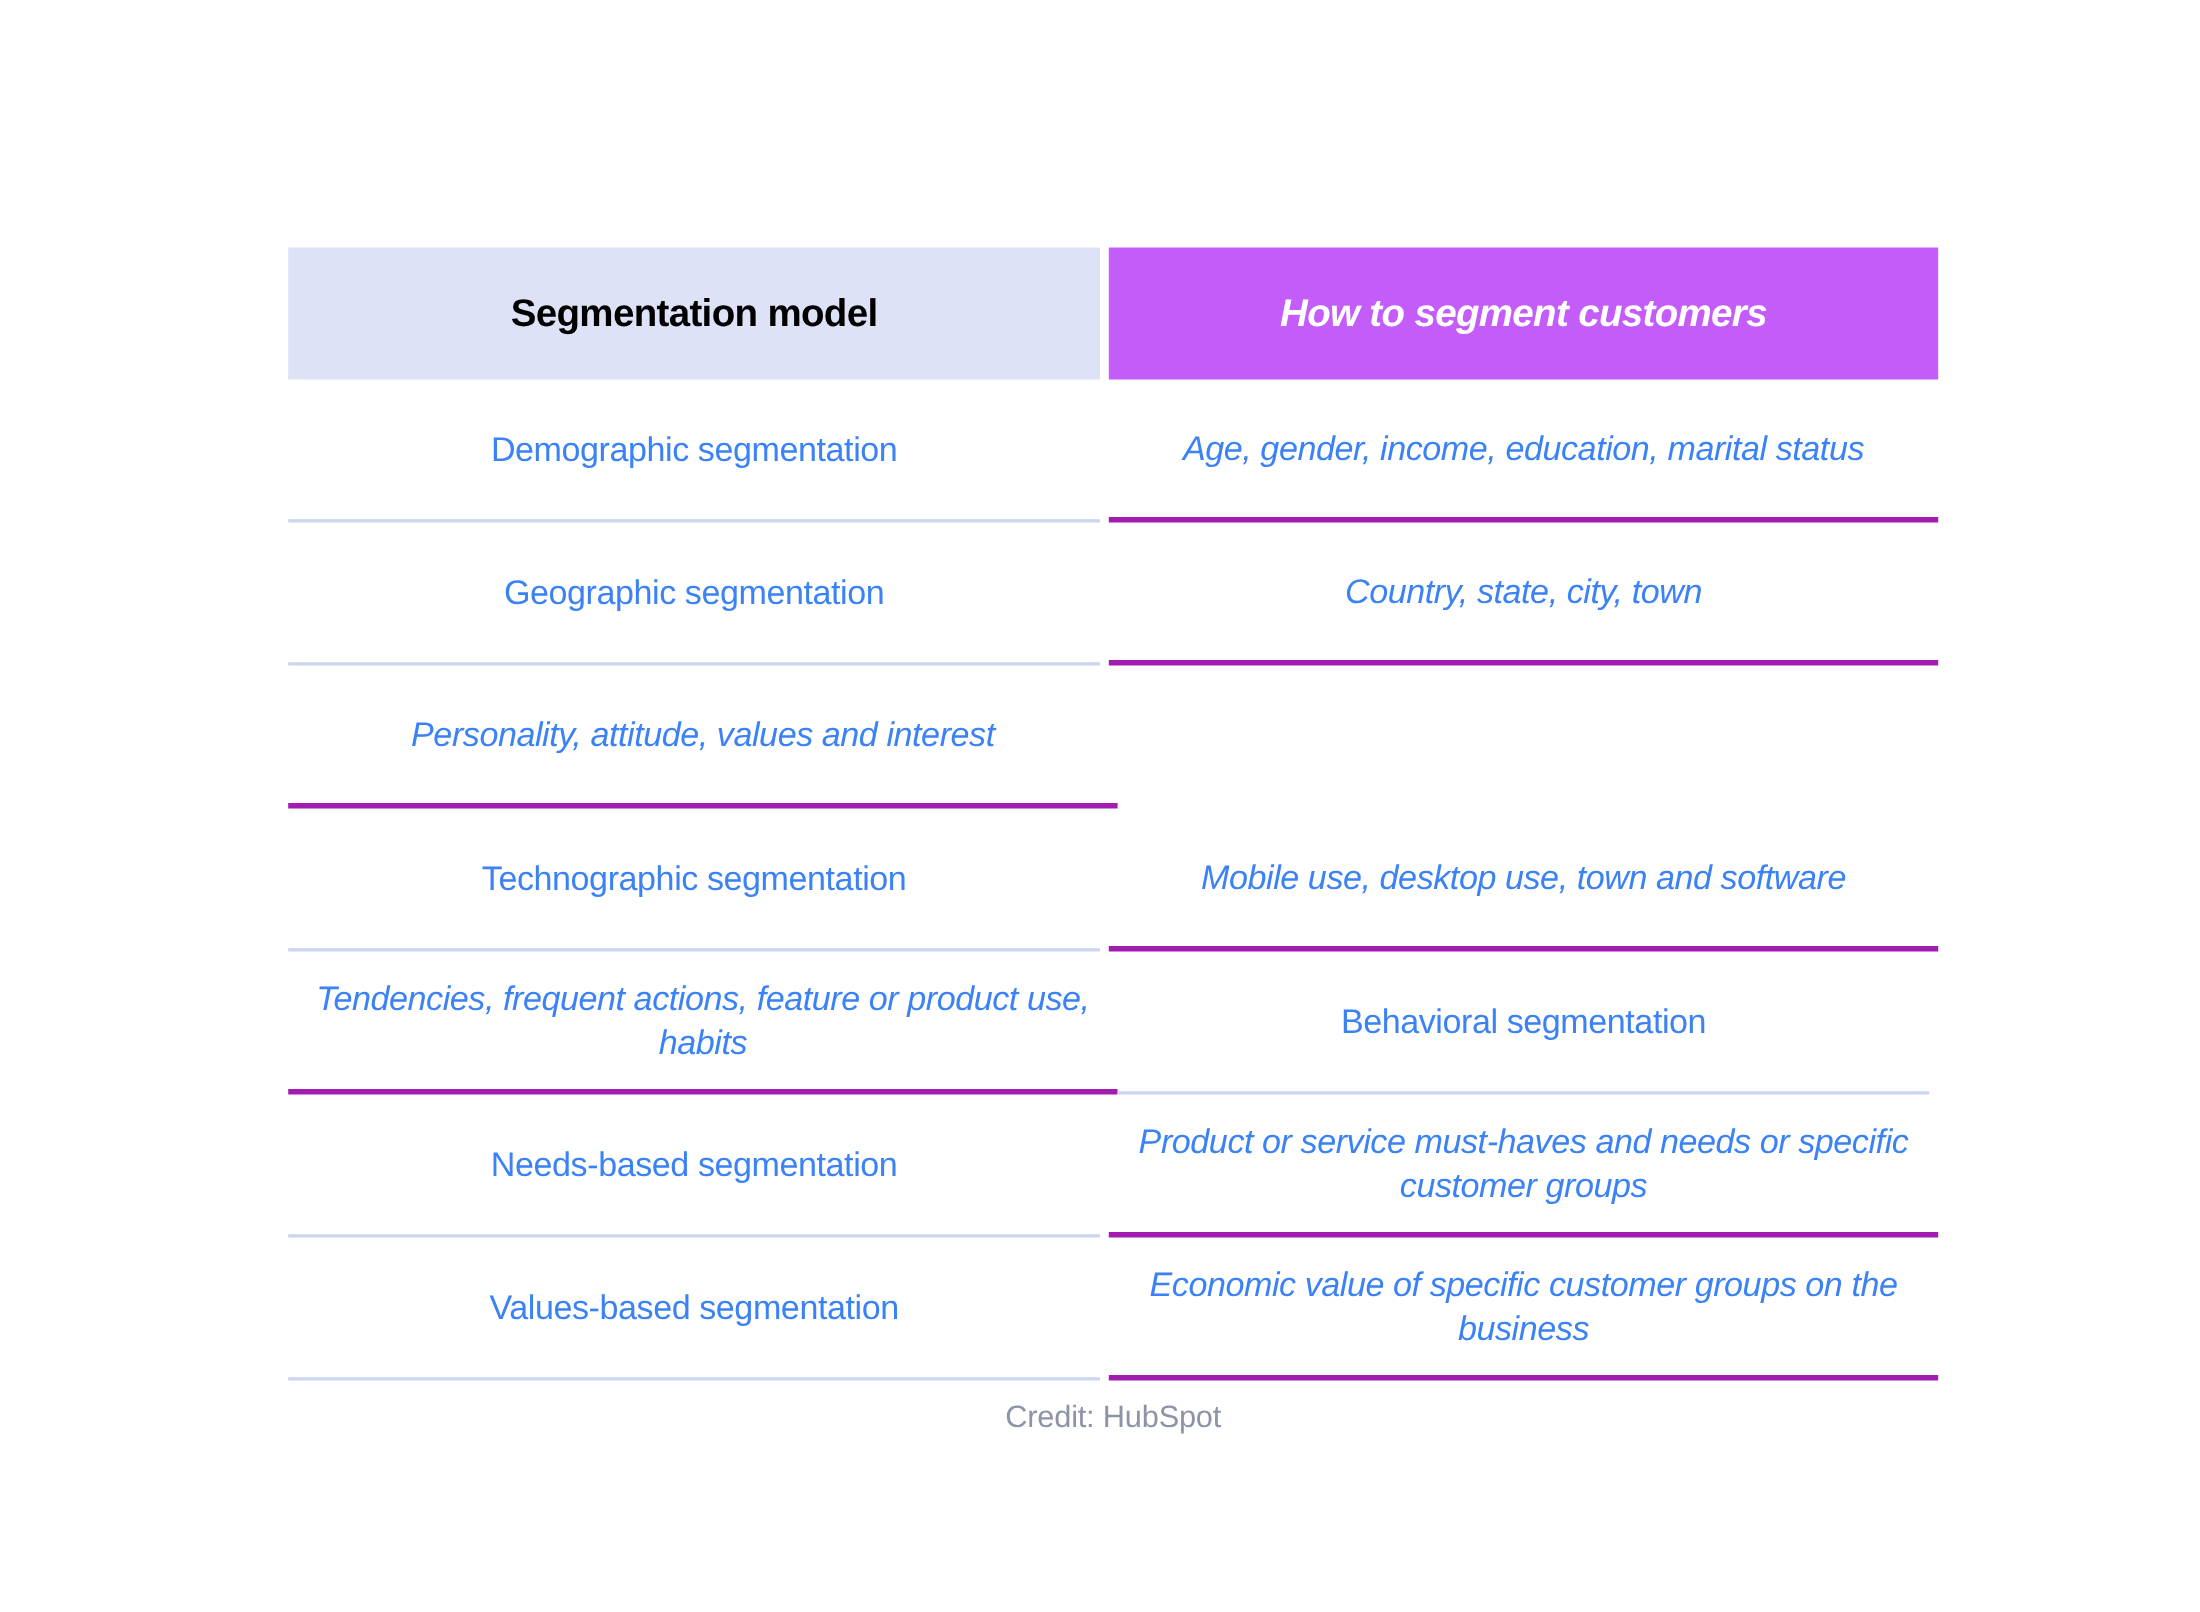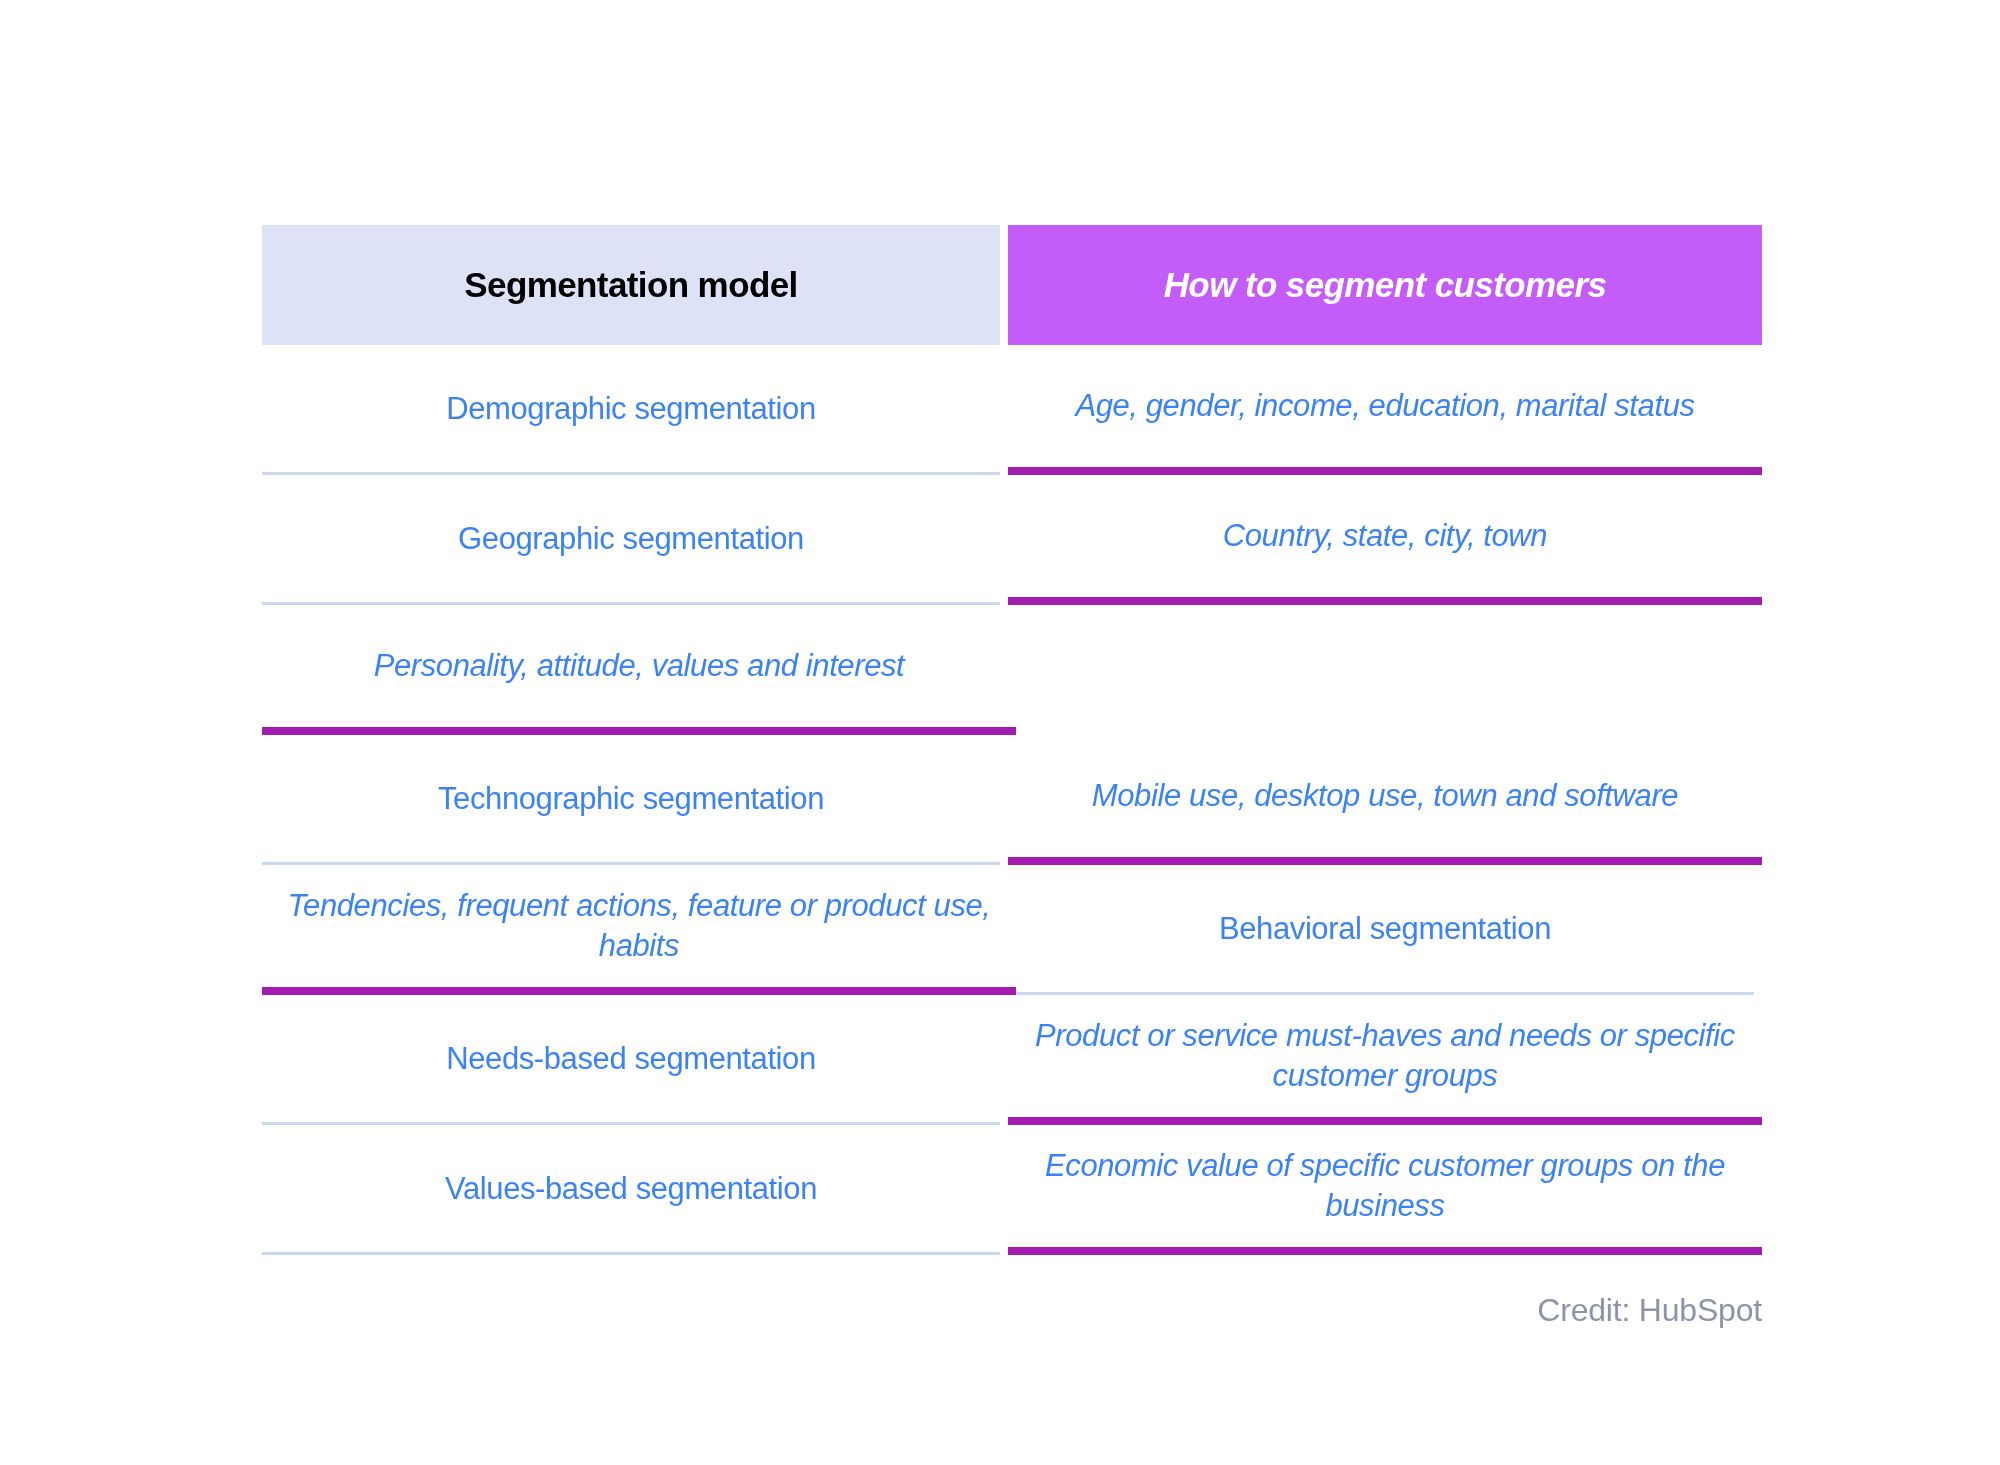--- a/index.html
+++ b/index.html
@@ -73,39 +73,38 @@
     font-weight: 400;
     color: #3b82f6;
     line-height: 1.28;
     letter-spacing: -0.4px;
     padding: 0 14px;
   }
   .body-row .col-left {
     border-bottom: 3px solid #ccd6ee;
   }
   .body-row .col-right {
-    border-bottom: 8px solid #a21caf;
+    border-bottom: 5px solid #a21caf;
   }
 
   .cell-text {
     display: block;
     width: 100%;
   }
 
   
   .credit {
     position: absolute;
     left: 262px;
     top: 1272px;
     width: 1500px;
-    text-align: right;
-    font-size: 32px;
+    text-align: center;
+    font-size: 28px;
     color: #8d94a8;
     letter-spacing: -0.2px;
-    margin-top: 20px;
   }
 </style>
 </head>
 <body>
 
 <div class="page">
 
   <div class="table-wrap">
 
     <div class="row header-row">

